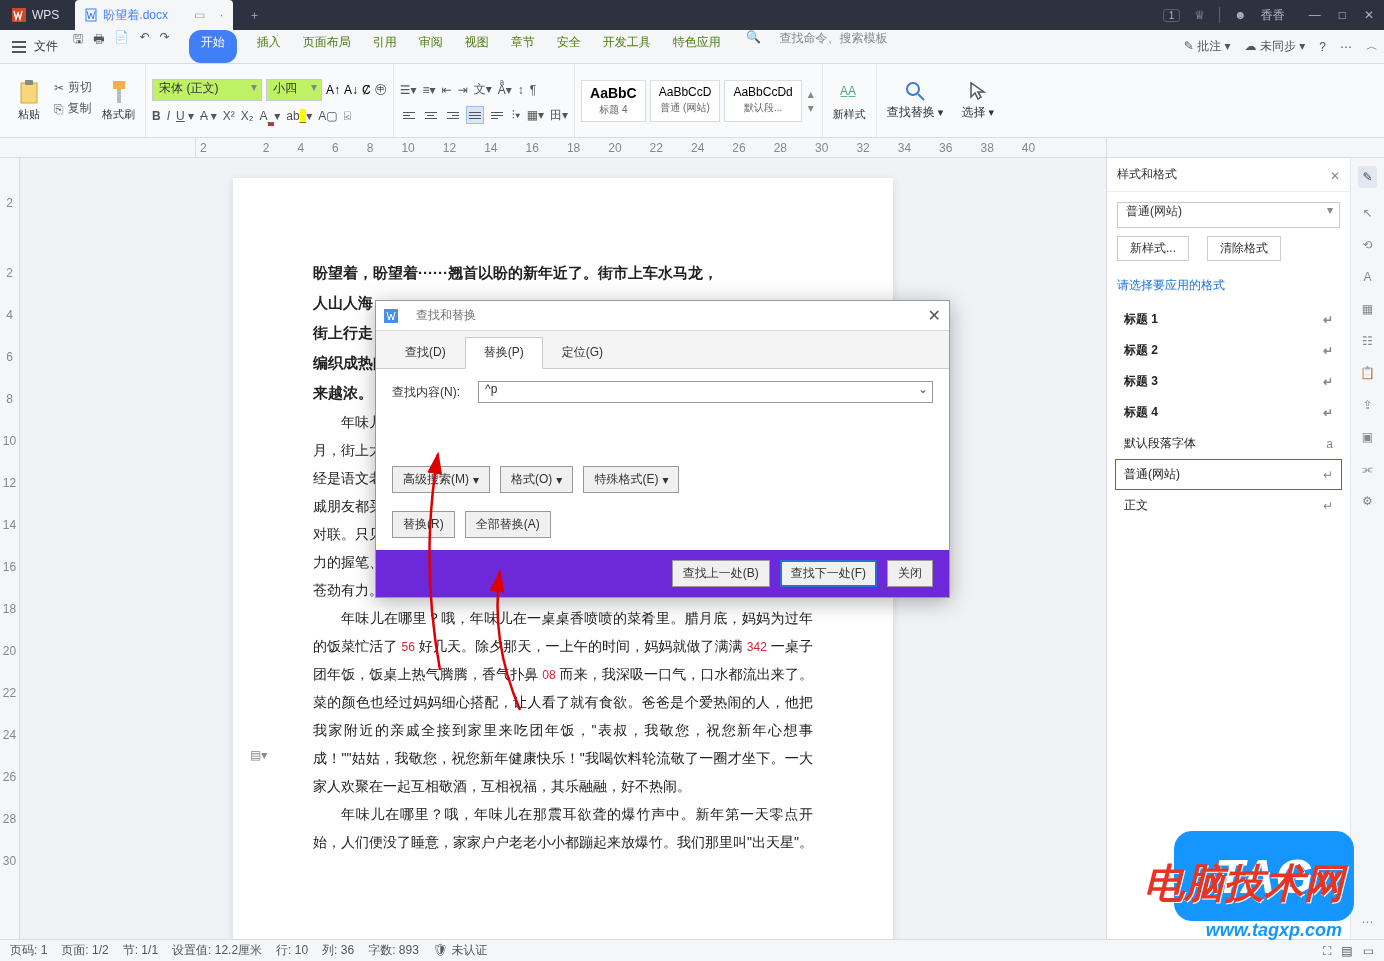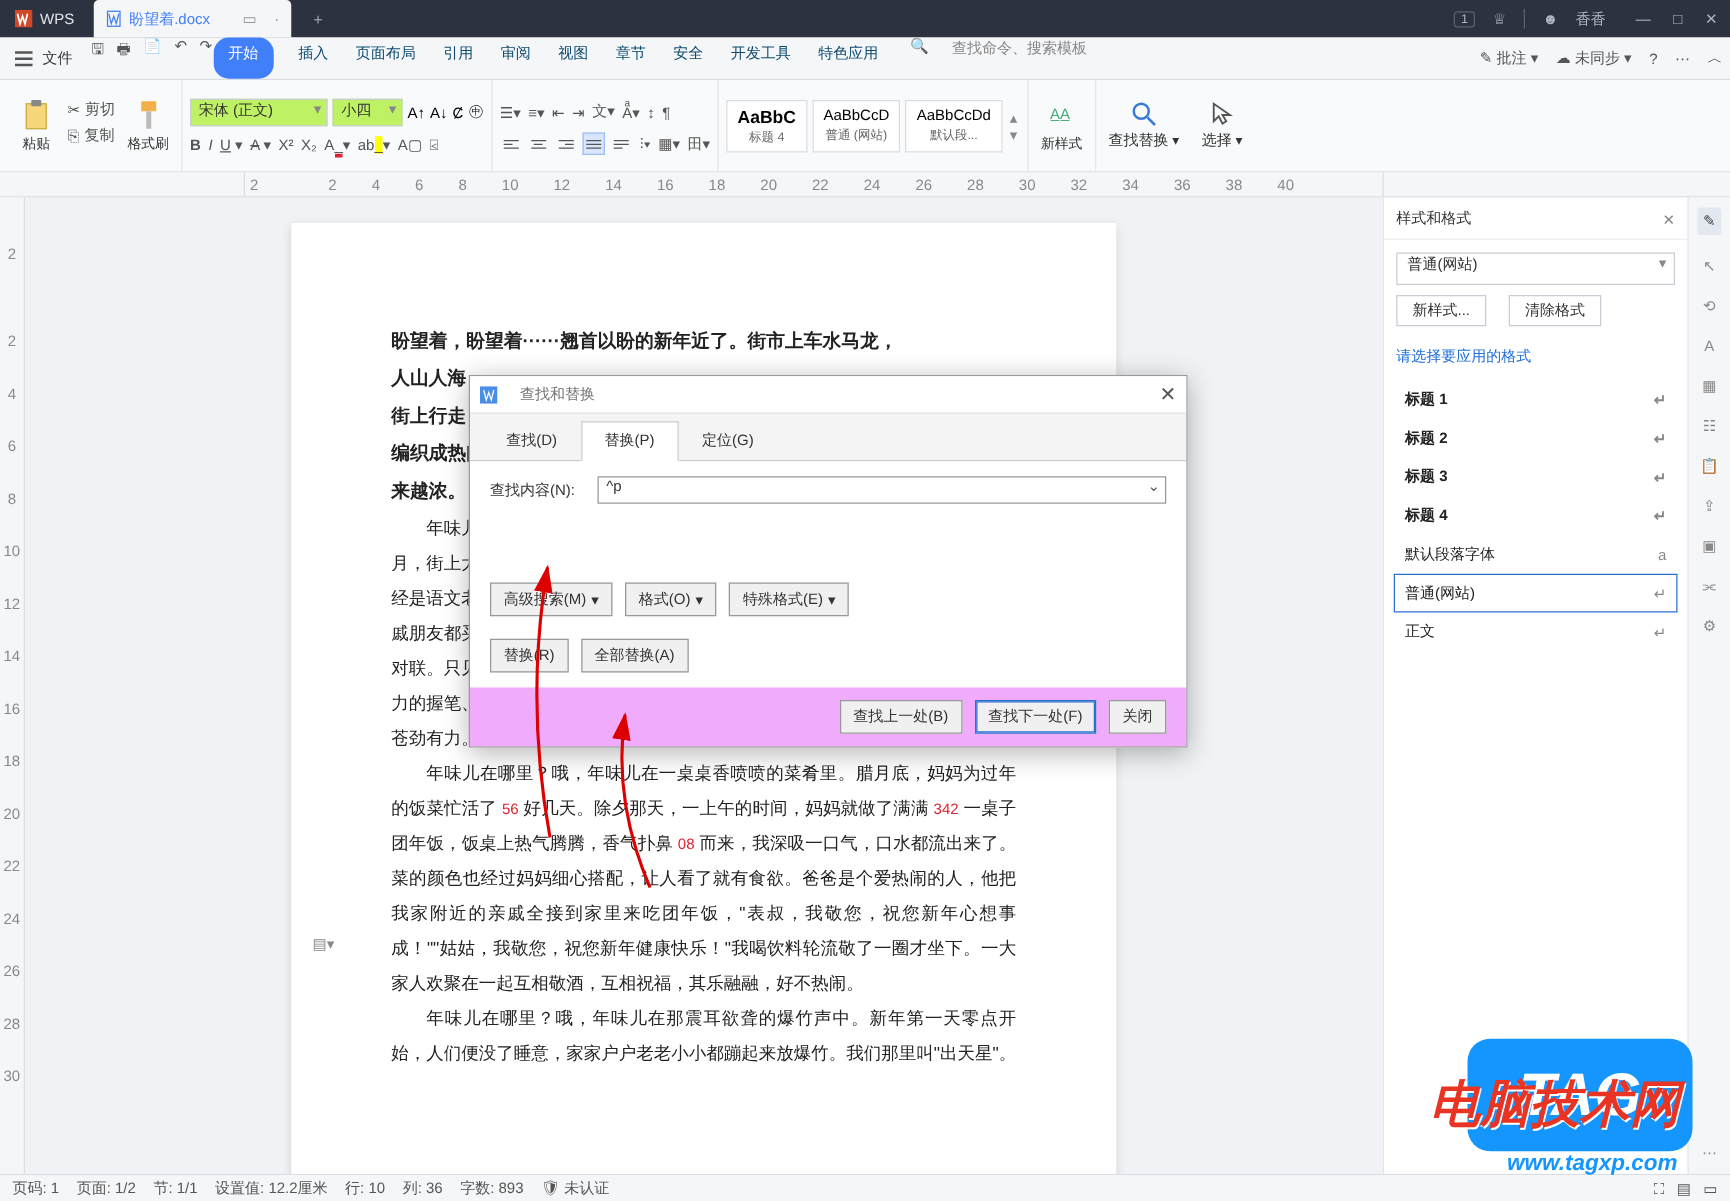--- a/index.html
+++ b/index.html
@@ -11,22 +11,22 @@
 .tab-close{color:#888;margin-left:8px}
 .add-tab{width:30px;height:30px;display:flex;align-items:center;justify-content:center;color:#aeb4c0;margin-left:6px}
 .title-right{margin-left:auto;display:flex;align-items:center;gap:14px;padding-right:10px}
 .title-right span{color:#aeb4c0}
 .win-ctrl{display:flex;gap:18px;margin-left:10px}
 .menubar{height:34px;background:#f5f6f8;border-bottom:1px solid #d9dde3;display:flex;padding:0 6px;gap:1px}
 .hamburger{display:inline-block;width:14px;height:12px;border-top:2px solid #555;border-bottom:2px solid #555;position:relative;margin-right:4px}
 .hamburger::before{content:"";position:absolute;top:3px;left:0;right:0;border-top:2px solid #555}
 .menu-file{display:flex;align-items:center;gap:4px;padding:0 6px;color:#333}
 .qat{display:flex;gap:10px;margin-left:8px;color:#555}
-.tabs-row{display:flex;gap:18px;}
-.ribbon-tab{color:#0c4a6e;padding:4px 2px}
+.tabs-row{display:flex;gap:18px;margin-left:18px}
+.ribbon-tab{color:#4d7c0f;padding:4px 2px}
 .ribbon-tab.active{background:#417ff9;color:#fff;padding:4px 12px;border-radius:12px}
 .menu-right{margin-left:auto;display:flex;align-items:center;gap:14px;color:#555}
 .ribbon{height:74px;background:#f9fafb;border-bottom:1px solid #d9dde3;display:flex;align-items:center;padding:0 8px}
 .ribbon-group{display:flex;flex-direction:column;align-items:center;justify-content:center;height:100%;padding:0 6px;border-right:1px solid #e3e6eb}
 .ribbon-group:last-child{border-right:none}
 .big-btn{display:flex;flex-direction:column;align-items:center;gap:2px;padding:0 4px}
 .big-btn .lbl{font-size:11px;color:#333}
 .small-icons{display:flex;flex-direction:column;gap:4px;margin-left:4px}
 .small-icons div{display:flex;align-items:center;gap:4px;color:#555}
 .font-row{display:flex;gap:4px;align-items:center}
@@ -62,21 +62,21 @@
 .dlg-body{padding:12px 16px;background:#fff}
 .form-row{display:flex;align-items:center;margin-bottom:10px;gap:8px}
 .form-row label{width:78px;text-align:left;color:#333}
 .combo{flex:1;height:22px;border:1px solid #999;background:#fff;padding:0 18px 0 6px;position:relative;color:#333}
 .combo::after{content:"⌄";position:absolute;right:4px;top:0;color:#555}
 .opts-row{display:flex;gap:40px;margin-bottom:28px}
 .opts-row span:first-child{width:78px;color:#333}
 .dlg-btns{display:flex;gap:10px;margin-top:23px}
 .wbtn{border:1px solid #999;background:#f0f0f0;padding:4px 10px;cursor:pointer;color:#333;display:flex;align-items:center;gap:4px}
 .wbtn.primary{border:1px solid #2a6fd6;box-shadow:inset 0 0 0 1px #2a6fd6}
-.dlg-footer{display:flex;justify-content:flex-end;gap:10px;padding:10px 16px;background:#f0abfc;border-top:0}
+.dlg-footer{display:flex;justify-content:flex-end;gap:10px;padding:10px 16px;background:#6d28d9;border-top:0}
 .arrow{position:absolute;pointer-events:none;z-index:60}
 .side-panel{width:244px;background:#fff;border-left:1px solid #d9dde3;display:flex;flex-direction:column}
 .sp-head{display:flex;align-items:flex-end;padding:8px 10px;color:#333;border-bottom:1px solid #eee}
 .sp-close{margin-left:auto;color:#888}
 .sp-select{margin:10px;border:1px solid #c8ccd4;height:26px;padding:0 20px 0 8px;position:relative;color:#333}
 .sp-select::after{content:"▾";position:absolute;right:6px;color:#888}
 .sp-row{display:flex;gap:18px;padding:0 10px 10px;margin-top:-2px}
 .sp-link{border:1px solid #c8ccd4;padding:3px 12px;color:#333;cursor:pointer}
 .sp-msg{color:#1e6fd9;padding:6px 10px 10px}
 .style-list{padding:0 8px}

